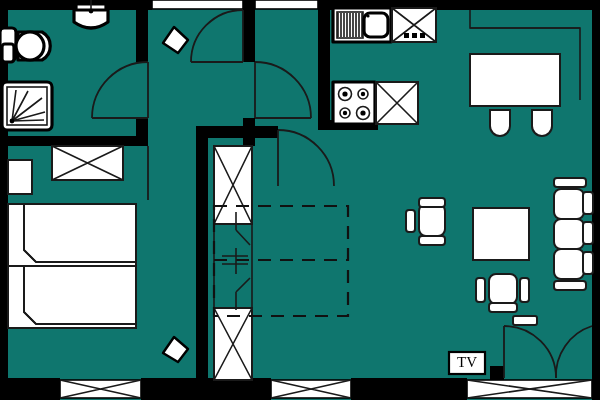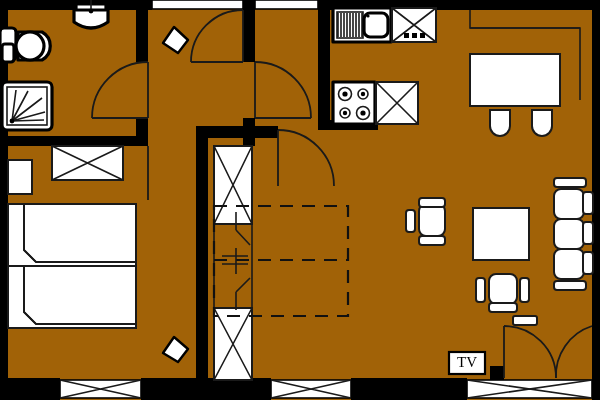--- a/index.html
+++ b/index.html
@@ -7,21 +7,21 @@
     padding: 0;
     background: #ffffff;
   }
   body {
     font-family: "Liberation Serif", serif;
   }
   #floorplan-root {
     position: relative;
     width: 600px;
     height: 400px;
-    background: #a16207;
+    background: #0f766e;
     overflow: hidden;
   }
   #floorplan-svg {
     display: block;
     width: 600px;
     height: 400px;
   }
   .wall {
     fill: #000000;
     stroke: none;

